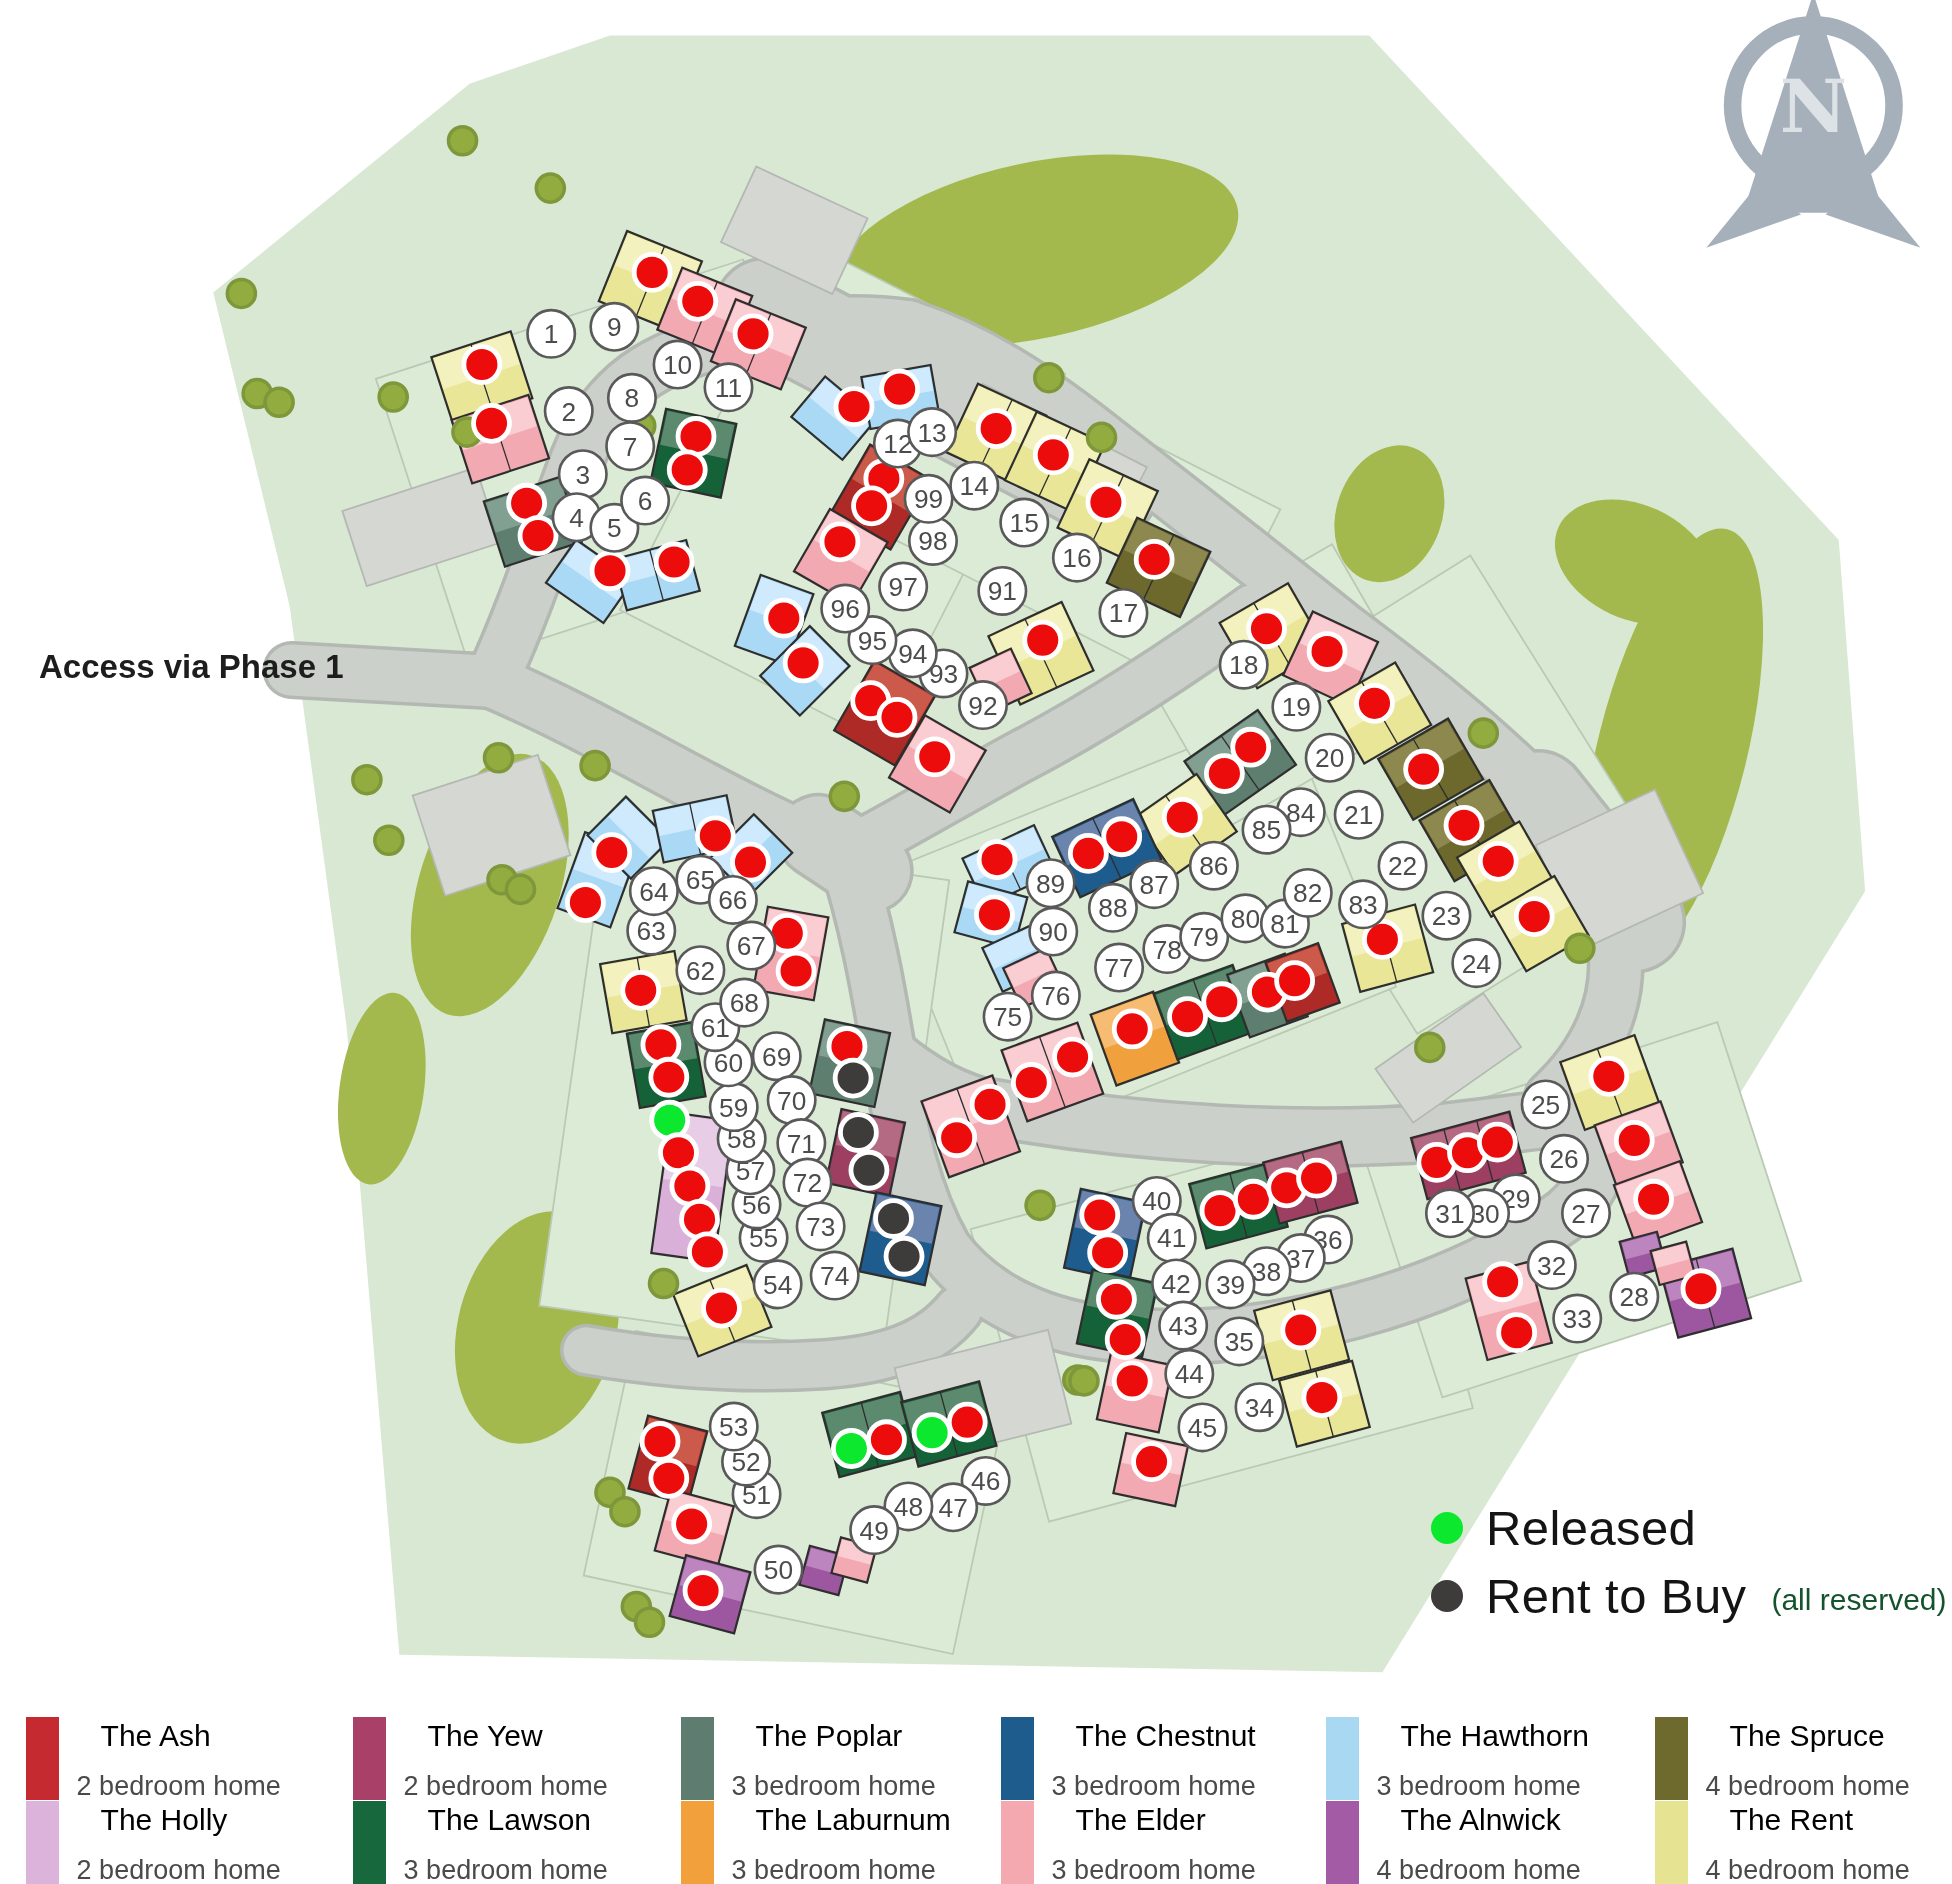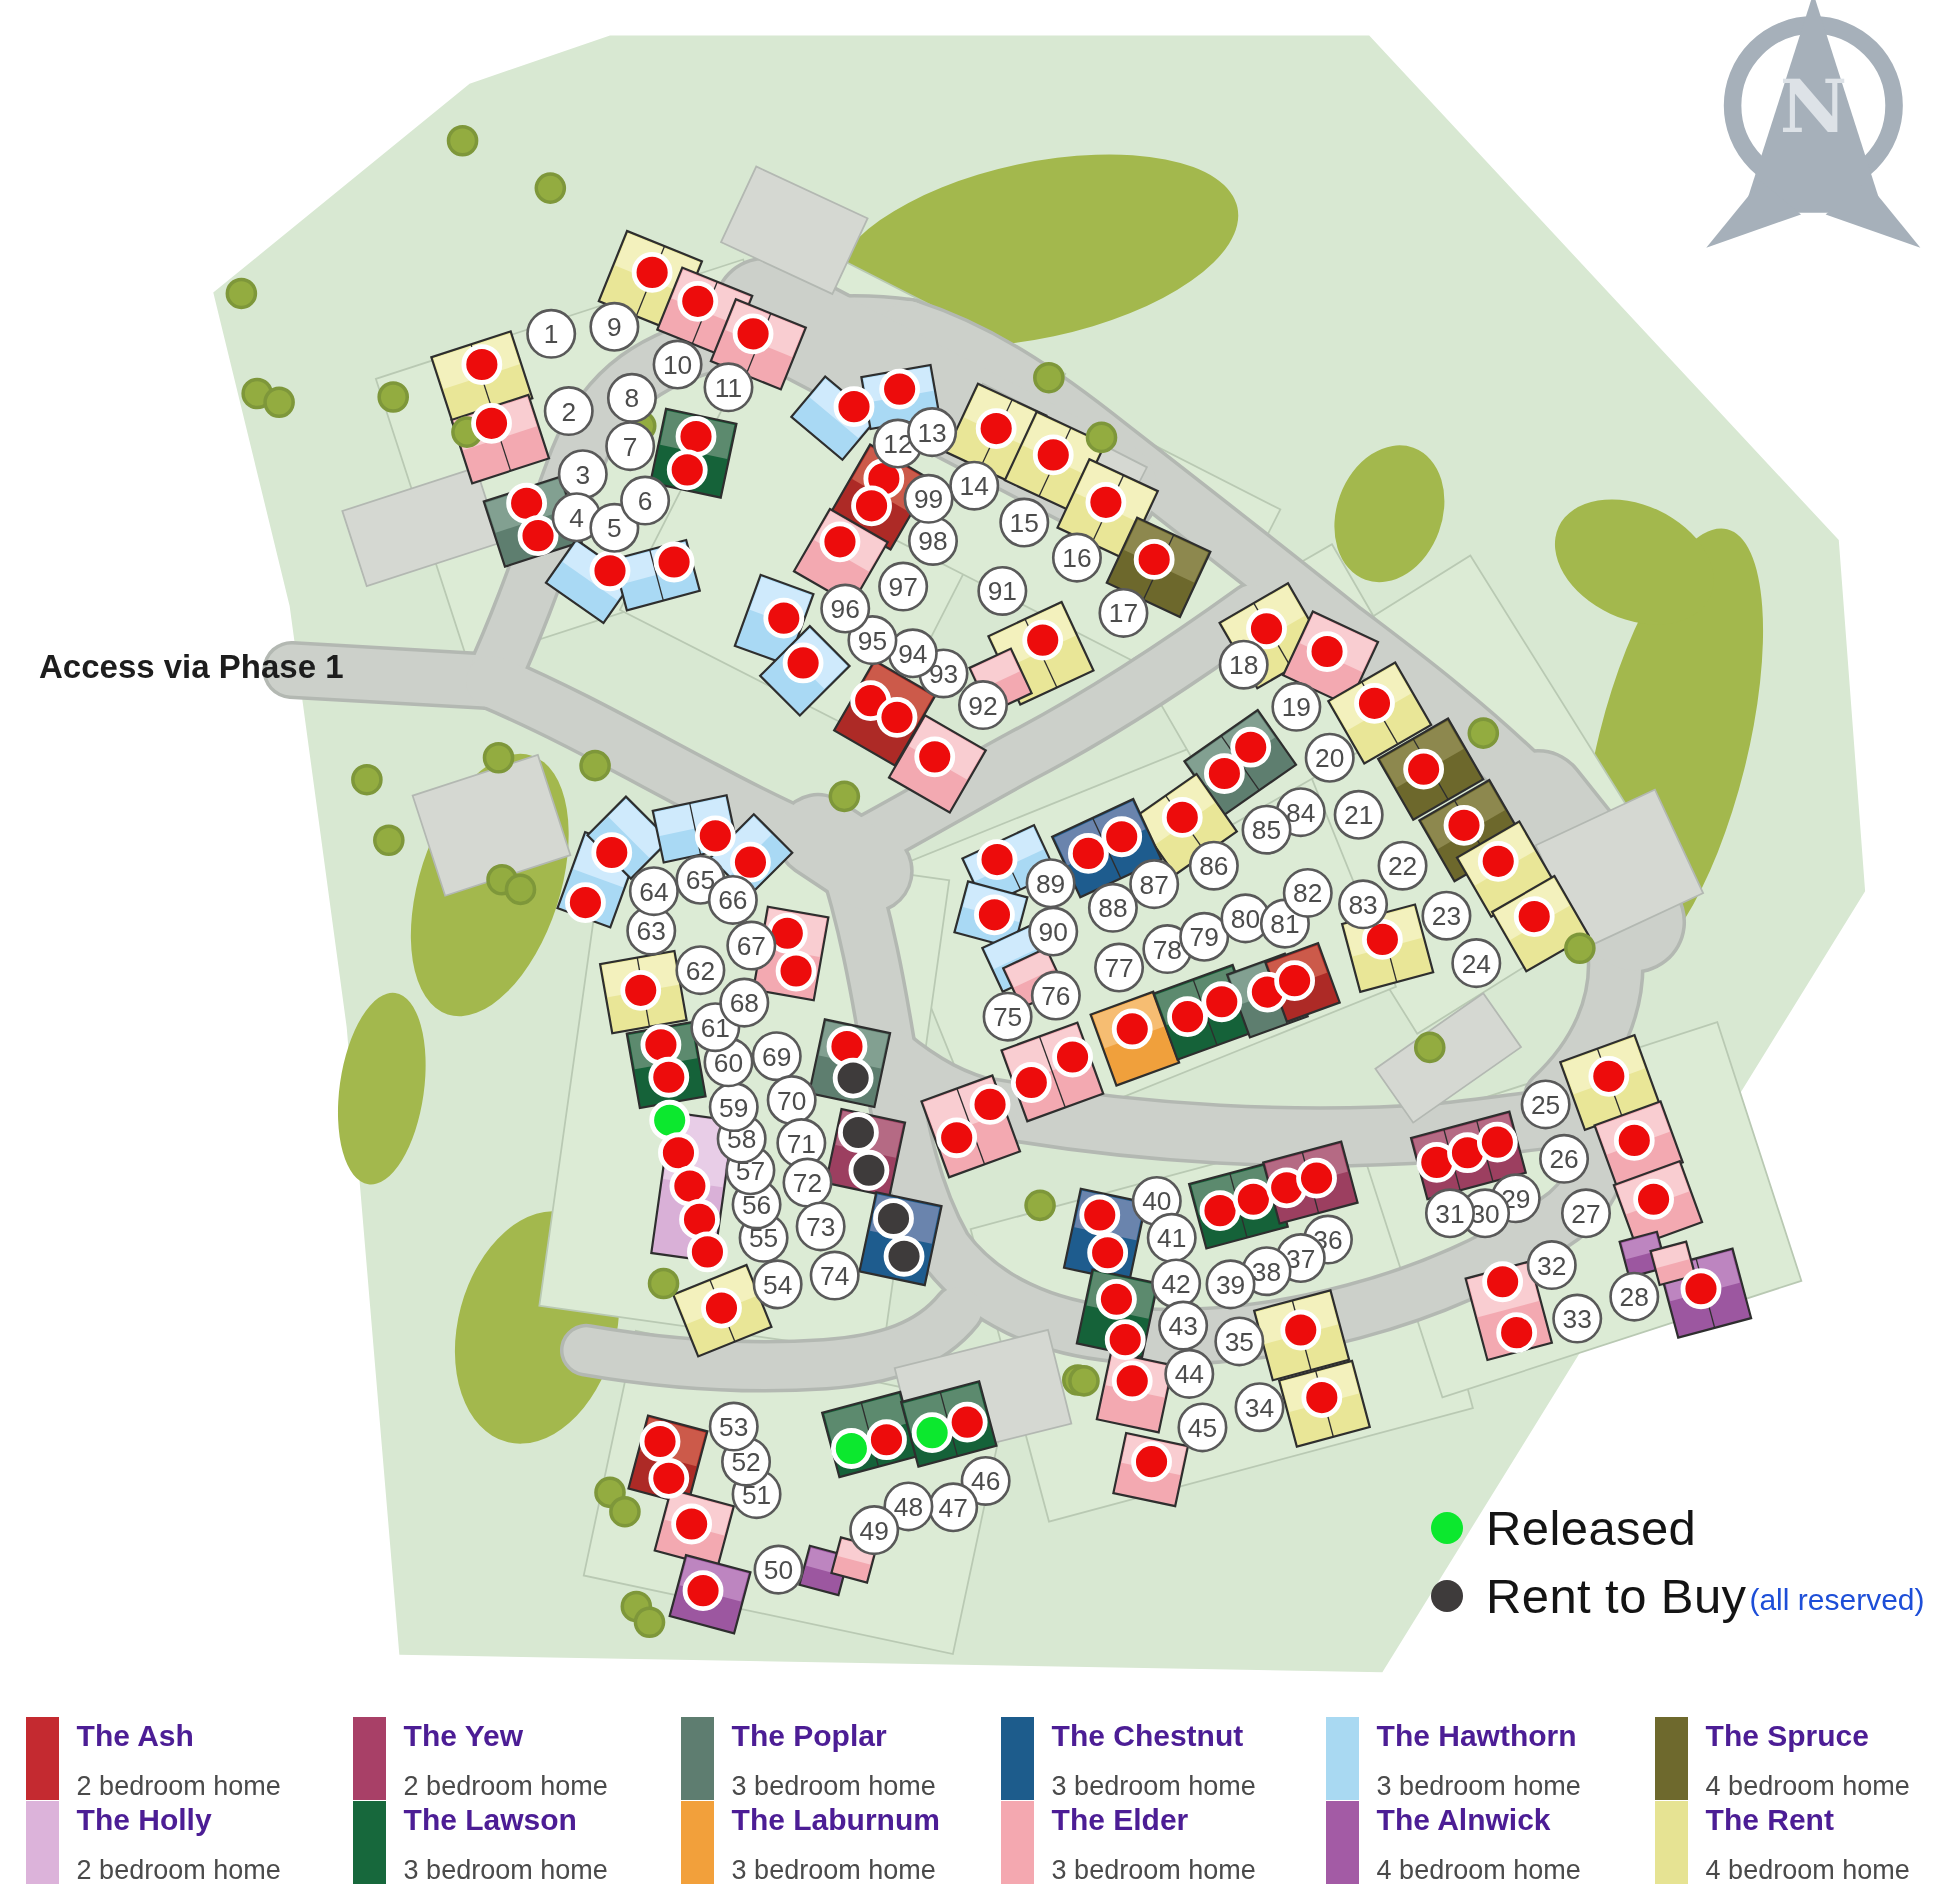--- a/index.html
+++ b/index.html
@@ -4,25 +4,25 @@
 <style>
   html,body{margin:0;padding:0;background:#ffffff;}
   .stage{position:relative;width:1952px;height:1885px;background:#ffffff;overflow:hidden;
          font-family:"Liberation Sans",sans-serif;}
   #map{position:absolute;left:0;top:0;}
   .access{position:absolute;left:39px;top:648px;font-size:33px;font-weight:bold;color:#1d1d1d;}
   .status-legend{position:absolute;left:1431px;top:1494px;}
   .status-row{display:flex;align-items:center;height:68px;}
   .status-dot{width:32px;height:32px;border-radius:50%;margin-right:23px;flex:0 0 auto;}
   .status-label{font-size:49px;color:#141414;letter-spacing:0.4px;}
-  .status-suffix{font-size:30px;color:#1d4ed8;margin-left:3px;padding-top:8.8px;}
+  .status-suffix{font-size:30px;color:#14532d;margin-left:25px;padding-top:8.8px;}
   .legend{position:absolute;left:0;top:0;width:1952px;height:1885px;pointer-events:none;}
   .legend-item{position:absolute;display:flex;align-items:stretch;}
   .legend-swatch{width:33px;height:83px;margin-right:17.6px;flex:0 0 auto;}
-  .legend-title{font-size:30px;font-weight:bold;color:#4c1d95;padding-top:1.8px;}
+  .legend-title{font-size:30px;font-weight:normal;color:#000000;padding-top:1.8px;margin-left:24px;}
   .legend-desc{font-size:27px;color:#4a4a4a;margin-top:18px;}
 </style>
 </head>
 <body>
 
 <div class="stage">
   <svg id="map" width="1952" height="1885" viewBox="0 0 2224 2147">
       <polygon points="535,95 695,40 1560,40 2095,615 2125,1015 1575,1905 455,1885 395,1170 330,690 243,333" fill="#d8e8d2"></polygon>
       <ellipse cx="1180" cy="285" rx="235" ry="100" transform="rotate(-12 1180 285)" fill="#a3b84d"></ellipse>
       <ellipse cx="1583" cy="585" rx="60" ry="80" transform="rotate(20 1583 585)" fill="#a3b84d"></ellipse>

